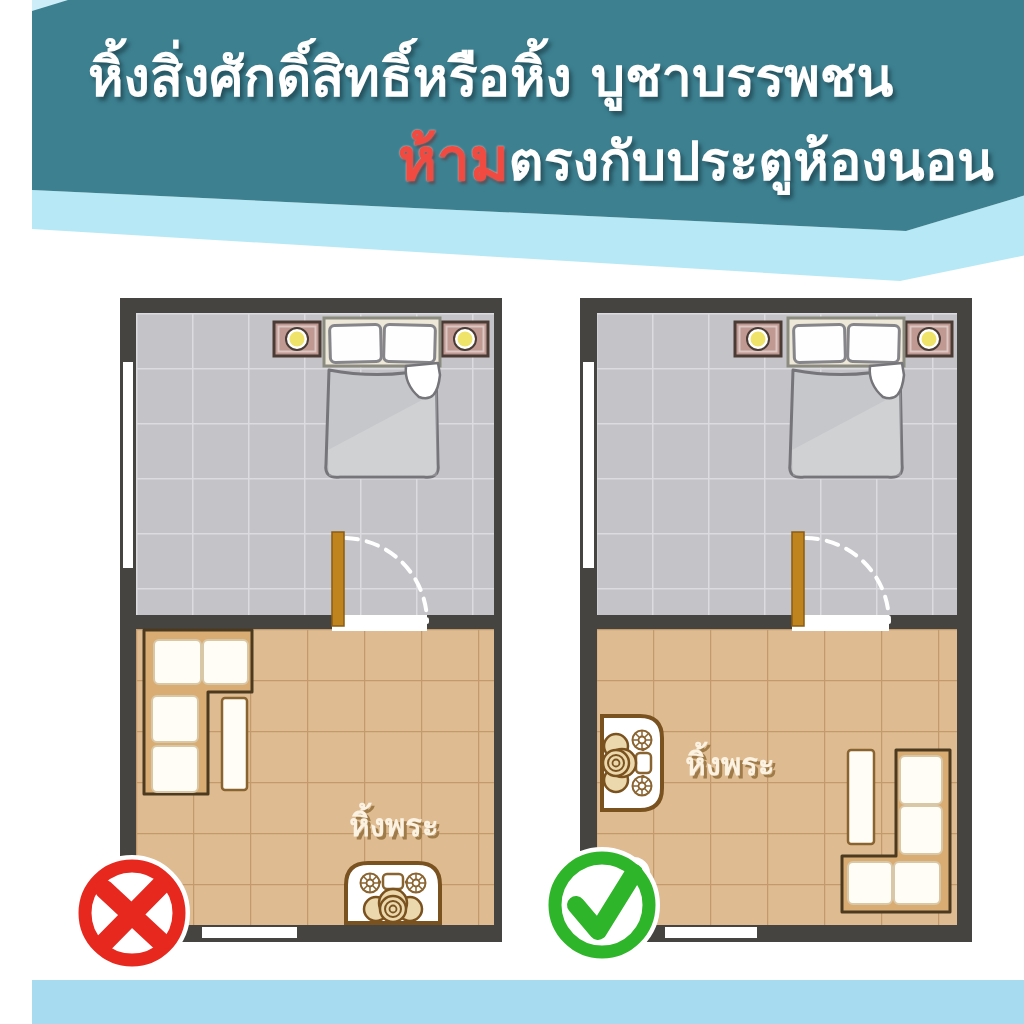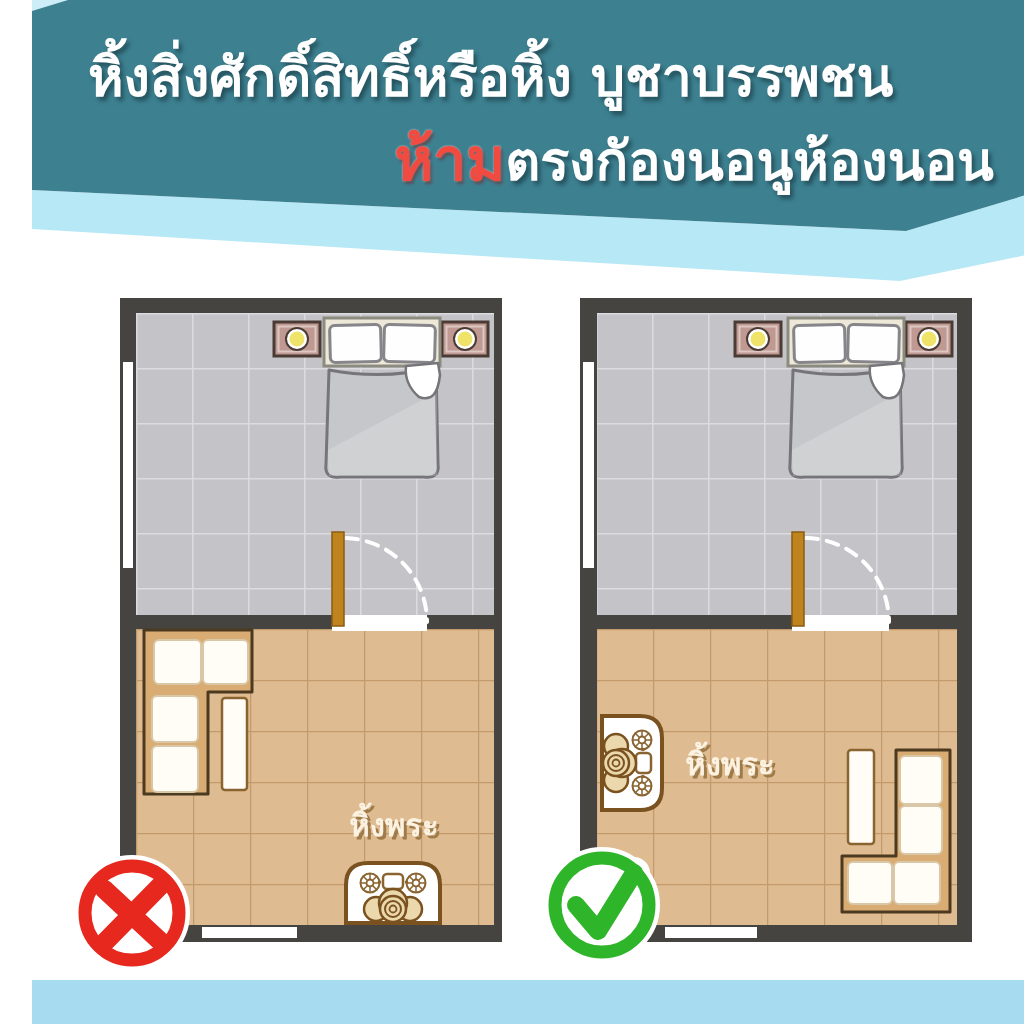--- a/index.html
+++ b/index.html
@@ -92,21 +92,21 @@
   </svg>
 
   <svg class="abs" style="left:0;top:0" width="1024" height="290" viewBox="0 0 1024 290">
     <polygon points="0,190 874,231 1024,186 1024,249 868,281 0,229" fill="var(--band-light-blue)"></polygon>
     <polygon points="0,0 1024,0 1024,186 874,231 0,190" fill="var(--header-teal)"></polygon>
     <polygon points="0,0 36,0 0,11" fill="#CDEEF8"></polygon>
   </svg>
 
   <div class="title-block">
     <div class="t1">หิ้งสิ่งศักดิ์สิทธิ์หรือหิ้ง บูชาบรรพชน</div>
-    <div class="t2"><span class="t2-red">ห้าม</span><span>ตรงกัองนอนูห้องนอน</span></div>
+    <div class="t2"><span class="t2-red">ห้าม</span><span>ตรงกับประตูห้องนอน</span></div>
   </div>
 
   <svg class="abs" style="left:88px;top:298px" width="382" height="644" viewBox="0 0 382 644">
     <rect width="382" height="644" class="f-wall"></rect>
     <g>
       <rect x="16" y="15" width="358" height="304" class="f-gray"></rect>
       <rect x="16" y="15" width="358" height="304" fill="url(#pgGray)"></rect>
     </g>
     <g>
       <rect x="16" y="331" width="358" height="296" class="f-tan"></rect>

